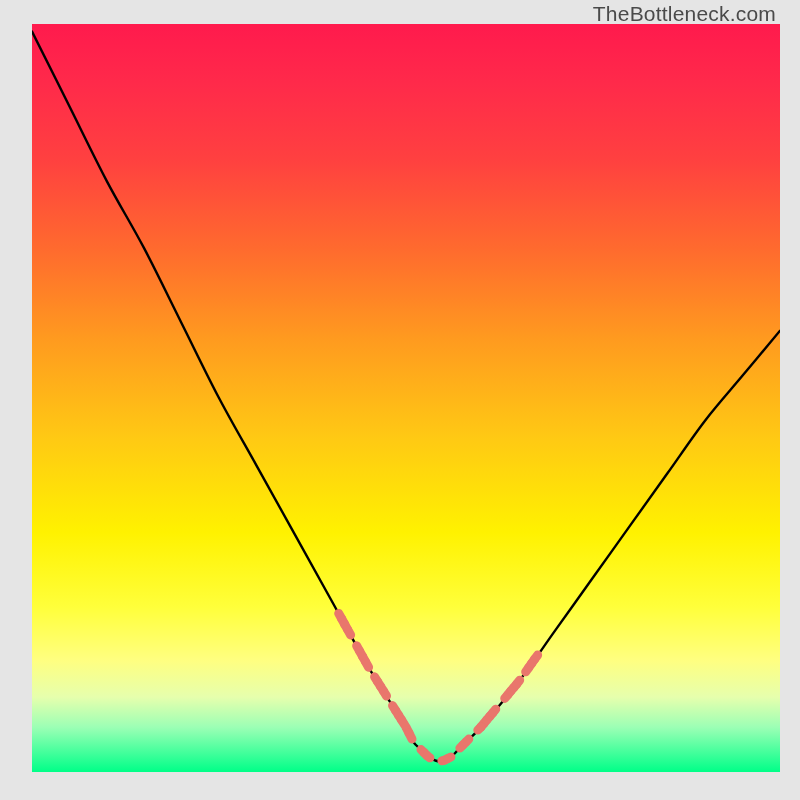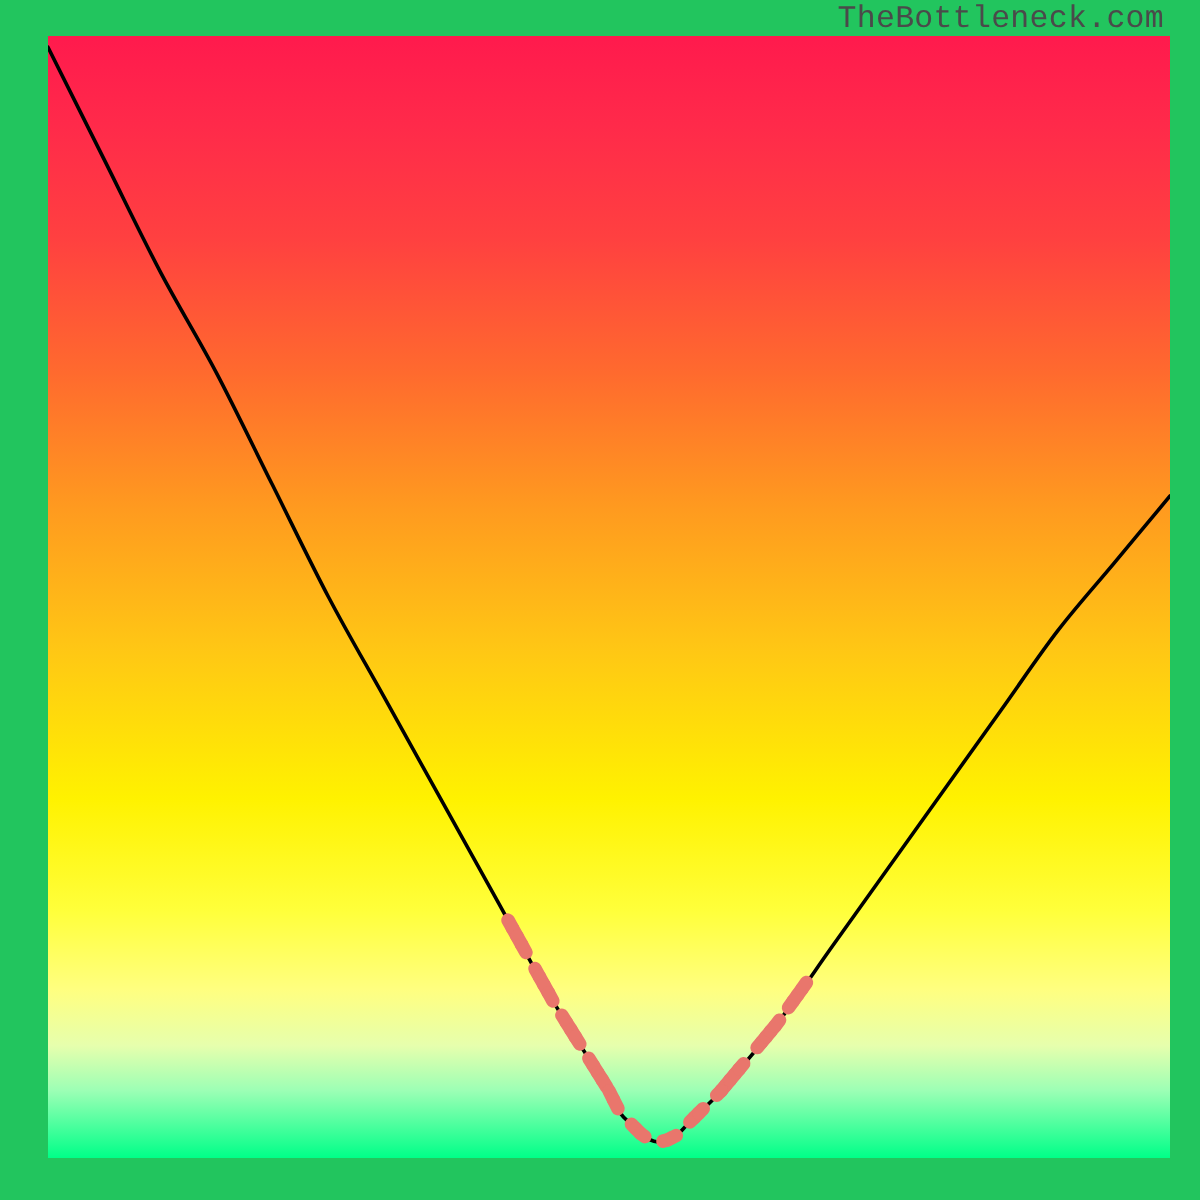--- a/index.html
+++ b/index.html
@@ -8,22 +8,21 @@
     width: 800px;
     height: 800px;
     background: #000;
     overflow: hidden;
     font-family: Arial, Helvetica, sans-serif;
   }
   .frame {
     position: relative;
     width: 800px;
     height: 800px;
-    background: #22c55e;
-    font-family: Liberation Mono, monospace;
+    background: #e5e5e5;
   }
   .plot-area {
     position: absolute;
     left: 32px;
     top: 24px;
     width: 748px;
     height: 748px;
     background: linear-gradient(to bottom,
       #ff1a4d 0%,
       #ff2a4a 8%,

